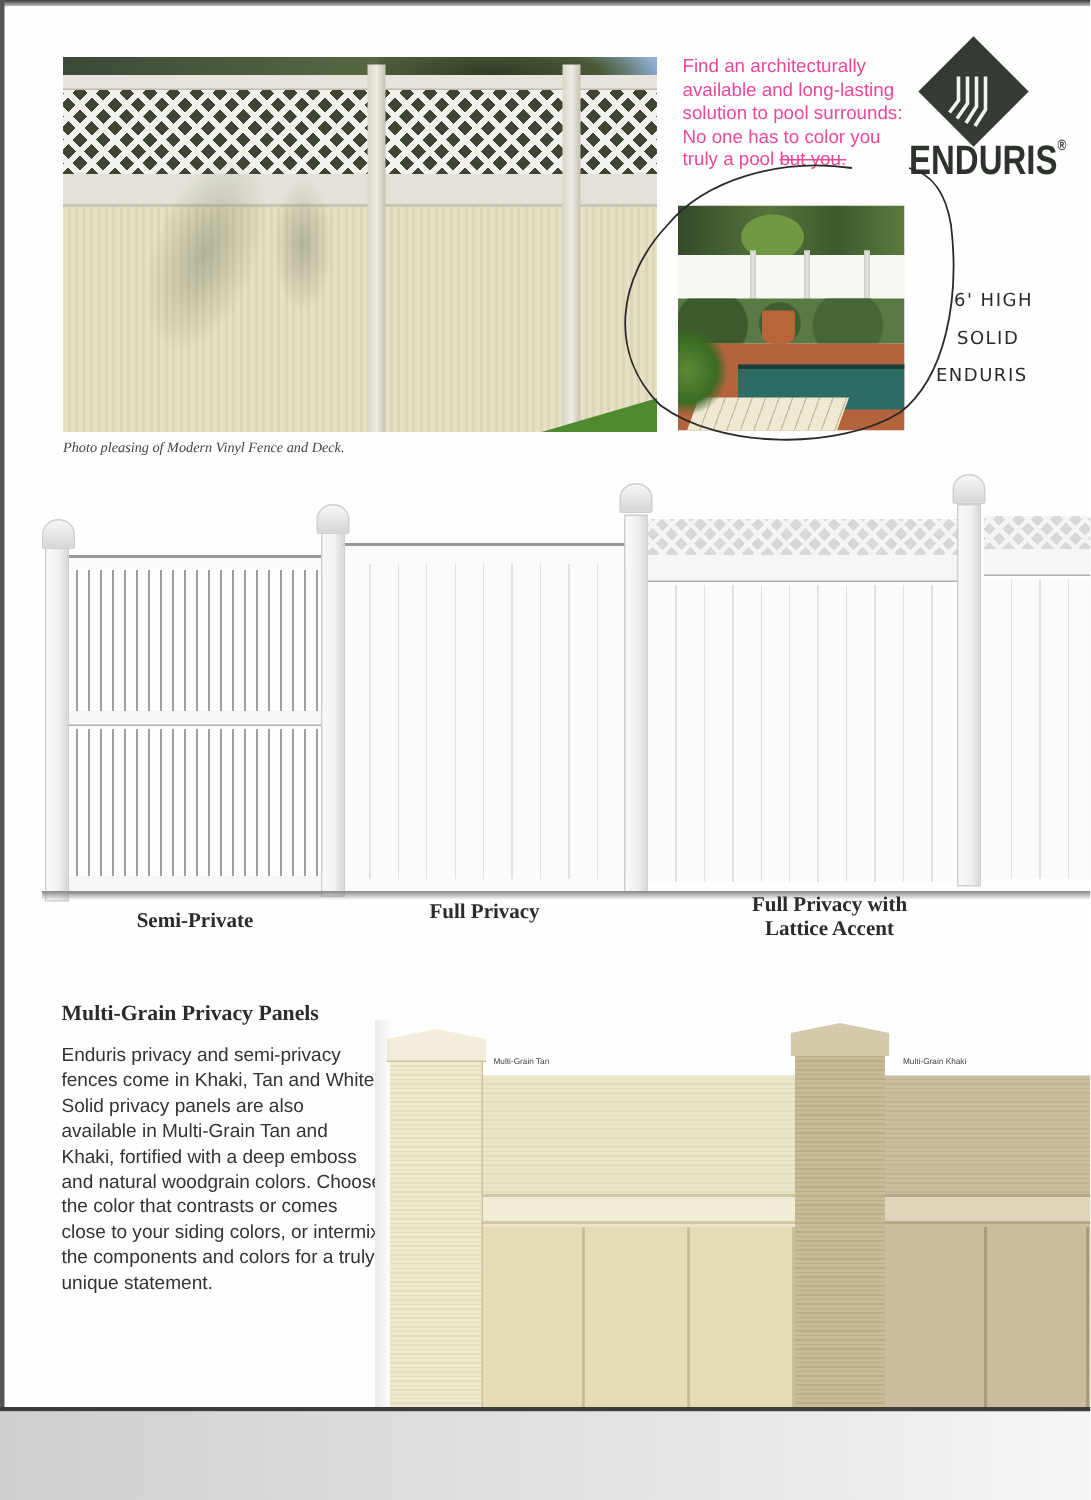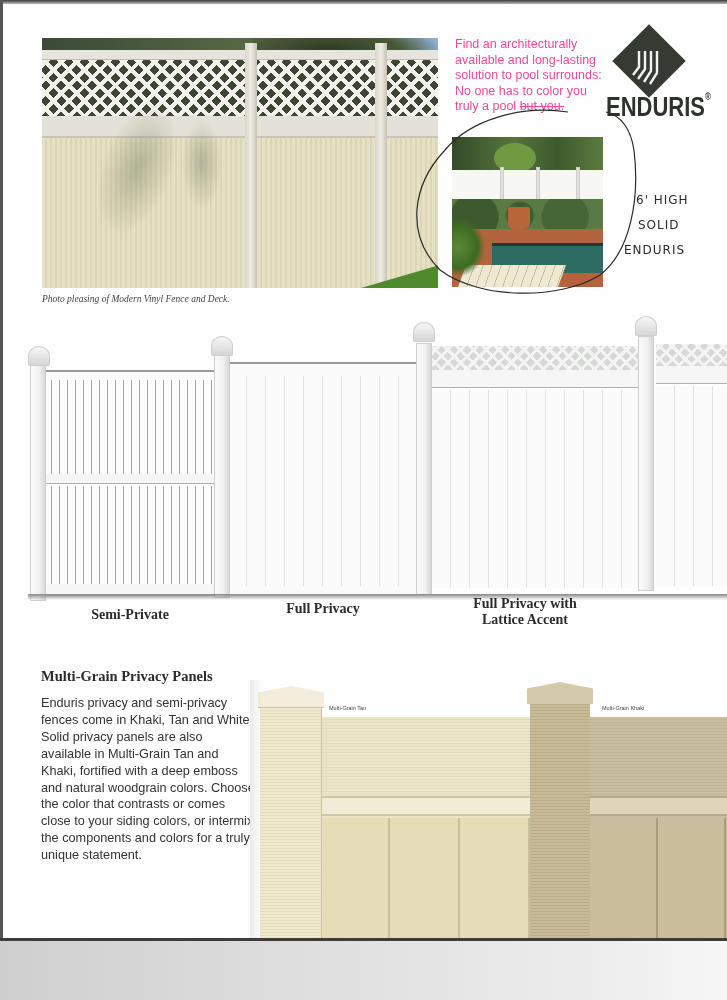--- a/index.html
+++ b/index.html
@@ -191,21 +191,21 @@
   <div class="fcap" style="left:607px; top:-2px;"></div>
   <div class="fshadow" style="top:276px;"></div>
 </div>
 
 <div class="cap-label" style="left:50px; top:607px; width:160px;">
   <div>Semi-Private</div>
 </div>
 <div class="cap-label" style="left:243px; top:601px; width:160px;font-family:Liberation Serif, serif;">
   <div>Full Privacy</div>
 </div>
-<div class="cap-label" style="left:440px; top:596px; width:170px;">
+<div class="cap-label" style="left:468px; top:596px; width:170px;">
   <div>Full Privacy with</div>
   <div>Lattice Accent</div>
 </div>
 
 <div class="mg-title">Multi-Grain Privacy Panels</div>
 <div class="mg-body">Enduris privacy and semi-privacy fences come in Khaki, Tan and White. Solid privacy panels are also available in Multi-Grain Tan and Khaki, fortified with a deep emboss and natural woodgrain colors. Choose the color that contrasts or comes close to your siding colors, or intermix the components and colors for a truly unique statement.</div>
 
 <div class="mg-photo">
   <div class="mg-tan-panel"></div>
   <div class="mg-tan-rail"></div>

